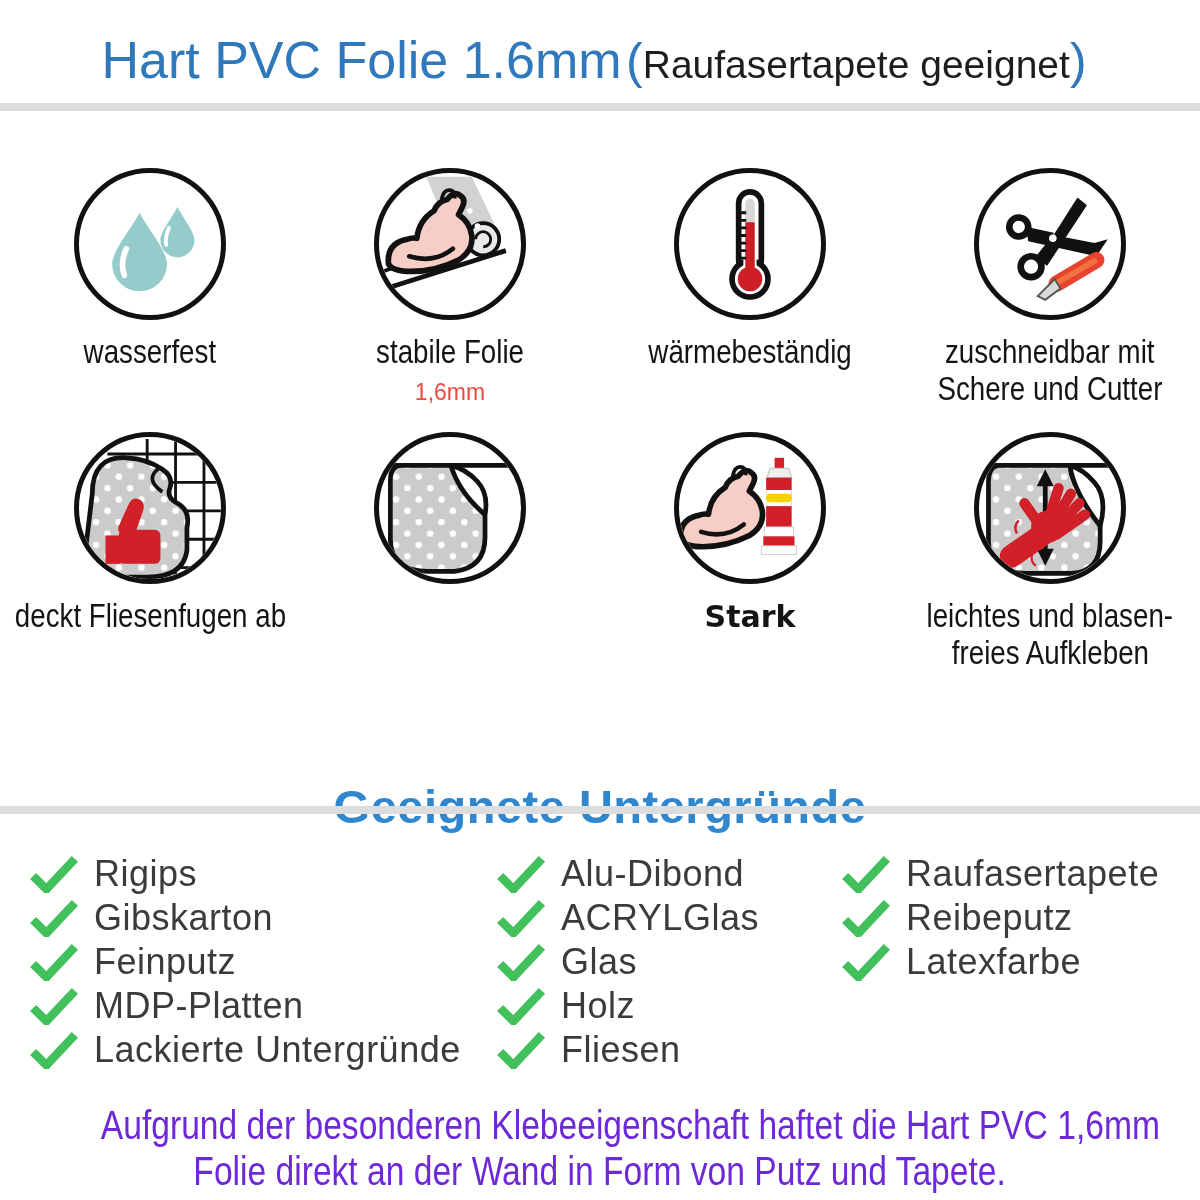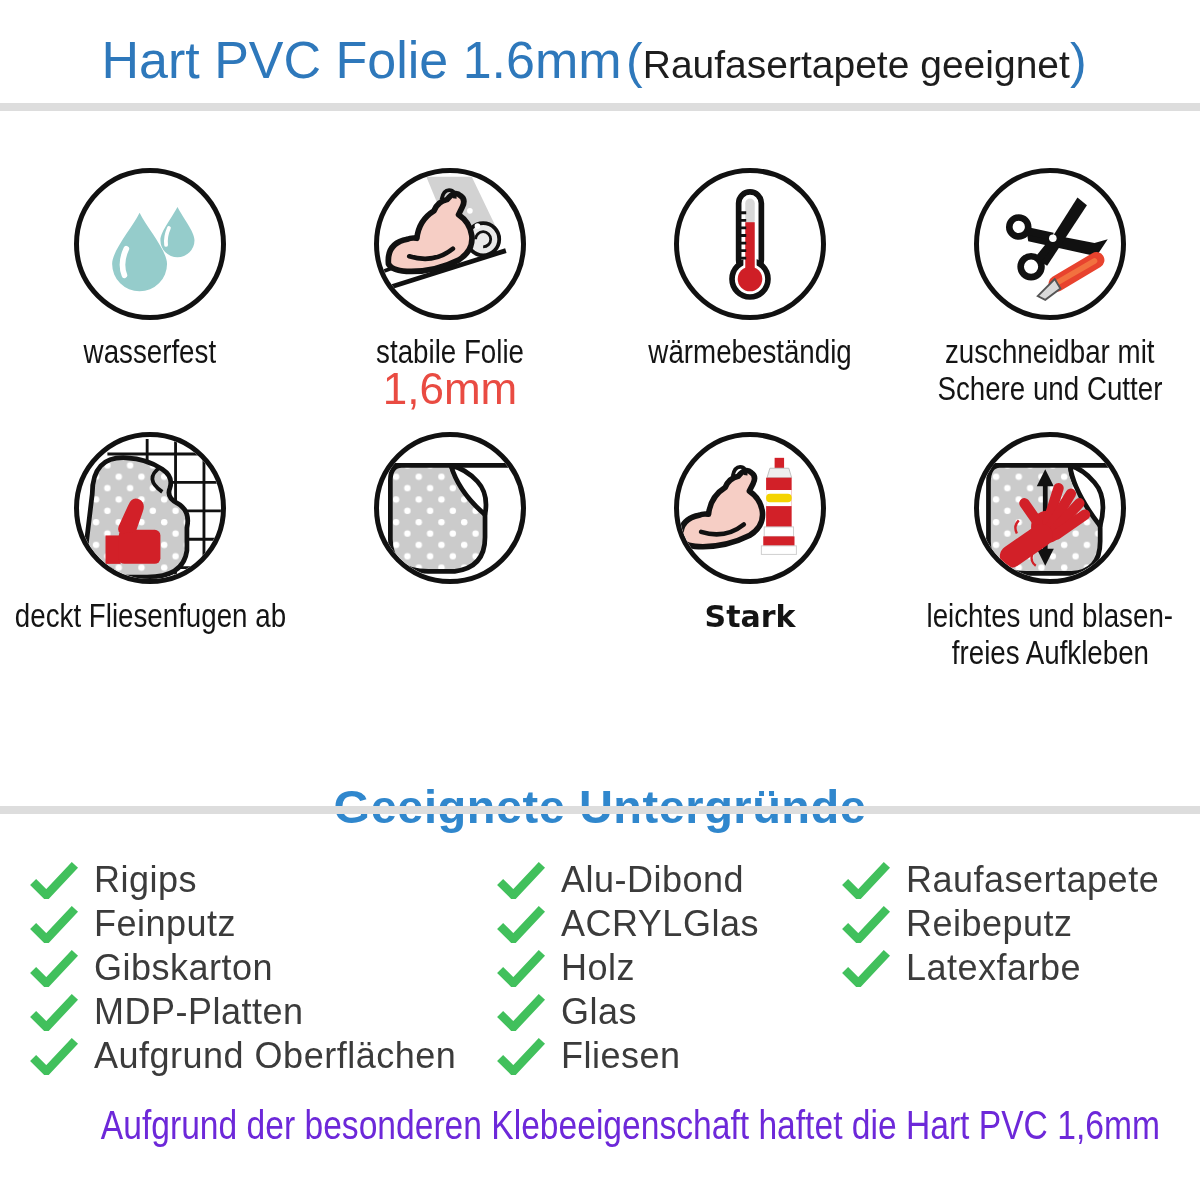--- a/index.html
+++ b/index.html
@@ -22,27 +22,27 @@
   .frow1 .fcell{height:264px;}
   .fcell{width:300px;display:flex;flex-direction:column;align-items:center;box-sizing:border-box;}
   .fcircle{width:152px;height:152px;border:5px solid #111;border-radius:50%;
            box-sizing:border-box;overflow:hidden;background:#fff;flex:none;}
   .fcircle svg{width:100%;height:100%;display:block;}
   .flabel{margin-top:13px;text-align:center;font-size:33px;line-height:37px;color:#141414;}
   .line{display:block;}
   .cond{display:inline-block;transform:scaleX(.84);transform-origin:50% 50%;white-space:nowrap;}
   .bold-label .cond{transform:none;font-weight:700;font-size:30px;
                     font-family:"DejaVu Sans",sans-serif;letter-spacing:0;}
-  .sub-red{color:#e94b42;font-size:44px;}
+  .sub-red{color:#e94b42;font-size:23px;}
 
   
   .sub-head{position:absolute;top:740px;left:0;right:0;text-align:center;
             font-size:47px;color:#3087cd;letter-spacing:.5px;}
   .substrates{position:absolute;top:852px;left:0;width:1200px;color:#3b3b3b;}
-  .scol{position:absolute;top:6px;}
+  .scol{position:absolute;top:0;}
   .scol1{left:28px;}
   .scol2{left:495px;}
   .scol3{left:840px;}
   .sitem{display:flex;align-items:center;height:44px;}
   .sitem svg{width:52px;height:38px;margin-right:14px;flex:none;}
   .sitem span{font-size:36px;letter-spacing:.5px;white-space:nowrap;}
 
   
   .footer{position:absolute;top:1102px;left:0;right:0;text-align:center;
           color:#6d28d9;font-size:40px;line-height:46px;}
@@ -260,66 +260,66 @@
       <div class="sitem">
         <svg viewBox="0 0 52 40">
             <polyline points="4,22 18,36 48,4" fill="none" stroke="#41c05c" stroke-width="9"></polyline>
           </svg>
         <span>Rigips</span>
         </div>
       <div class="sitem">
         <svg viewBox="0 0 52 40">
             <polyline points="4,22 18,36 48,4" fill="none" stroke="#41c05c" stroke-width="9"></polyline>
           </svg>
+        <span>Gibskarton</span>
+        </div>
+      <div class="sitem">
+        <svg viewBox="0 0 52 40">
+            <polyline points="4,22 18,36 48,4" fill="none" stroke="#41c05c" stroke-width="9"></polyline>
+          </svg>
         <span>Feinputz</span>
         </div>
       <div class="sitem">
         <svg viewBox="0 0 52 40">
             <polyline points="4,22 18,36 48,4" fill="none" stroke="#41c05c" stroke-width="9"></polyline>
           </svg>
-        <span>Gibskarton</span>
-        </div>
-      <div class="sitem">
-        <svg viewBox="0 0 52 40">
-            <polyline points="4,22 18,36 48,4" fill="none" stroke="#41c05c" stroke-width="9"></polyline>
-          </svg>
         <span>MDP-Platten</span>
         </div>
       <div class="sitem">
         <svg viewBox="0 0 52 40">
             <polyline points="4,22 18,36 48,4" fill="none" stroke="#41c05c" stroke-width="9"></polyline>
           </svg>
-        <span>Aufgrund Oberflächen</span>
+        <span>Lackierte Untergründe</span>
         </div>
     </div>
 
     <div class="scol scol2">
       <div class="sitem">
         <svg viewBox="0 0 52 40">
             <polyline points="4,22 18,36 48,4" fill="none" stroke="#41c05c" stroke-width="9"></polyline>
           </svg>
         <span>Alu-Dibond</span>
         </div>
       <div class="sitem">
         <svg viewBox="0 0 52 40">
             <polyline points="4,22 18,36 48,4" fill="none" stroke="#41c05c" stroke-width="9"></polyline>
           </svg>
         <span>ACRYLGlas</span>
         </div>
       <div class="sitem">
         <svg viewBox="0 0 52 40">
             <polyline points="4,22 18,36 48,4" fill="none" stroke="#41c05c" stroke-width="9"></polyline>
           </svg>
+        <span>Glas</span>
+        </div>
+      <div class="sitem">
+        <svg viewBox="0 0 52 40">
+            <polyline points="4,22 18,36 48,4" fill="none" stroke="#41c05c" stroke-width="9"></polyline>
+          </svg>
         <span>Holz</span>
-        </div>
-      <div class="sitem">
-        <svg viewBox="0 0 52 40">
-            <polyline points="4,22 18,36 48,4" fill="none" stroke="#41c05c" stroke-width="9"></polyline>
-          </svg>
-        <span>Glas</span>
         </div>
       <div class="sitem">
         <svg viewBox="0 0 52 40">
             <polyline points="4,22 18,36 48,4" fill="none" stroke="#41c05c" stroke-width="9"></polyline>
           </svg>
         <span>Fliesen</span>
         </div>
     </div>
 
     <div class="scol scol3">
@@ -340,15 +340,16 @@
             <polyline points="4,22 18,36 48,4" fill="none" stroke="#41c05c" stroke-width="9"></polyline>
           </svg>
         <span>Latexfarbe</span>
         </div>
     </div>
 
   </section>
 
   <footer class="footer">
     <div class="line"><span class="cond">Aufgrund der besonderen Klebeeigenschaft haftet die Hart PVC 1,6mm</span></div>
+    <div class="line"><span class="cond">Folie direkt an der Wand in Form von Putz und Tapete.</span></div>
   </footer>
 
 </div>
 
 </body></html>

